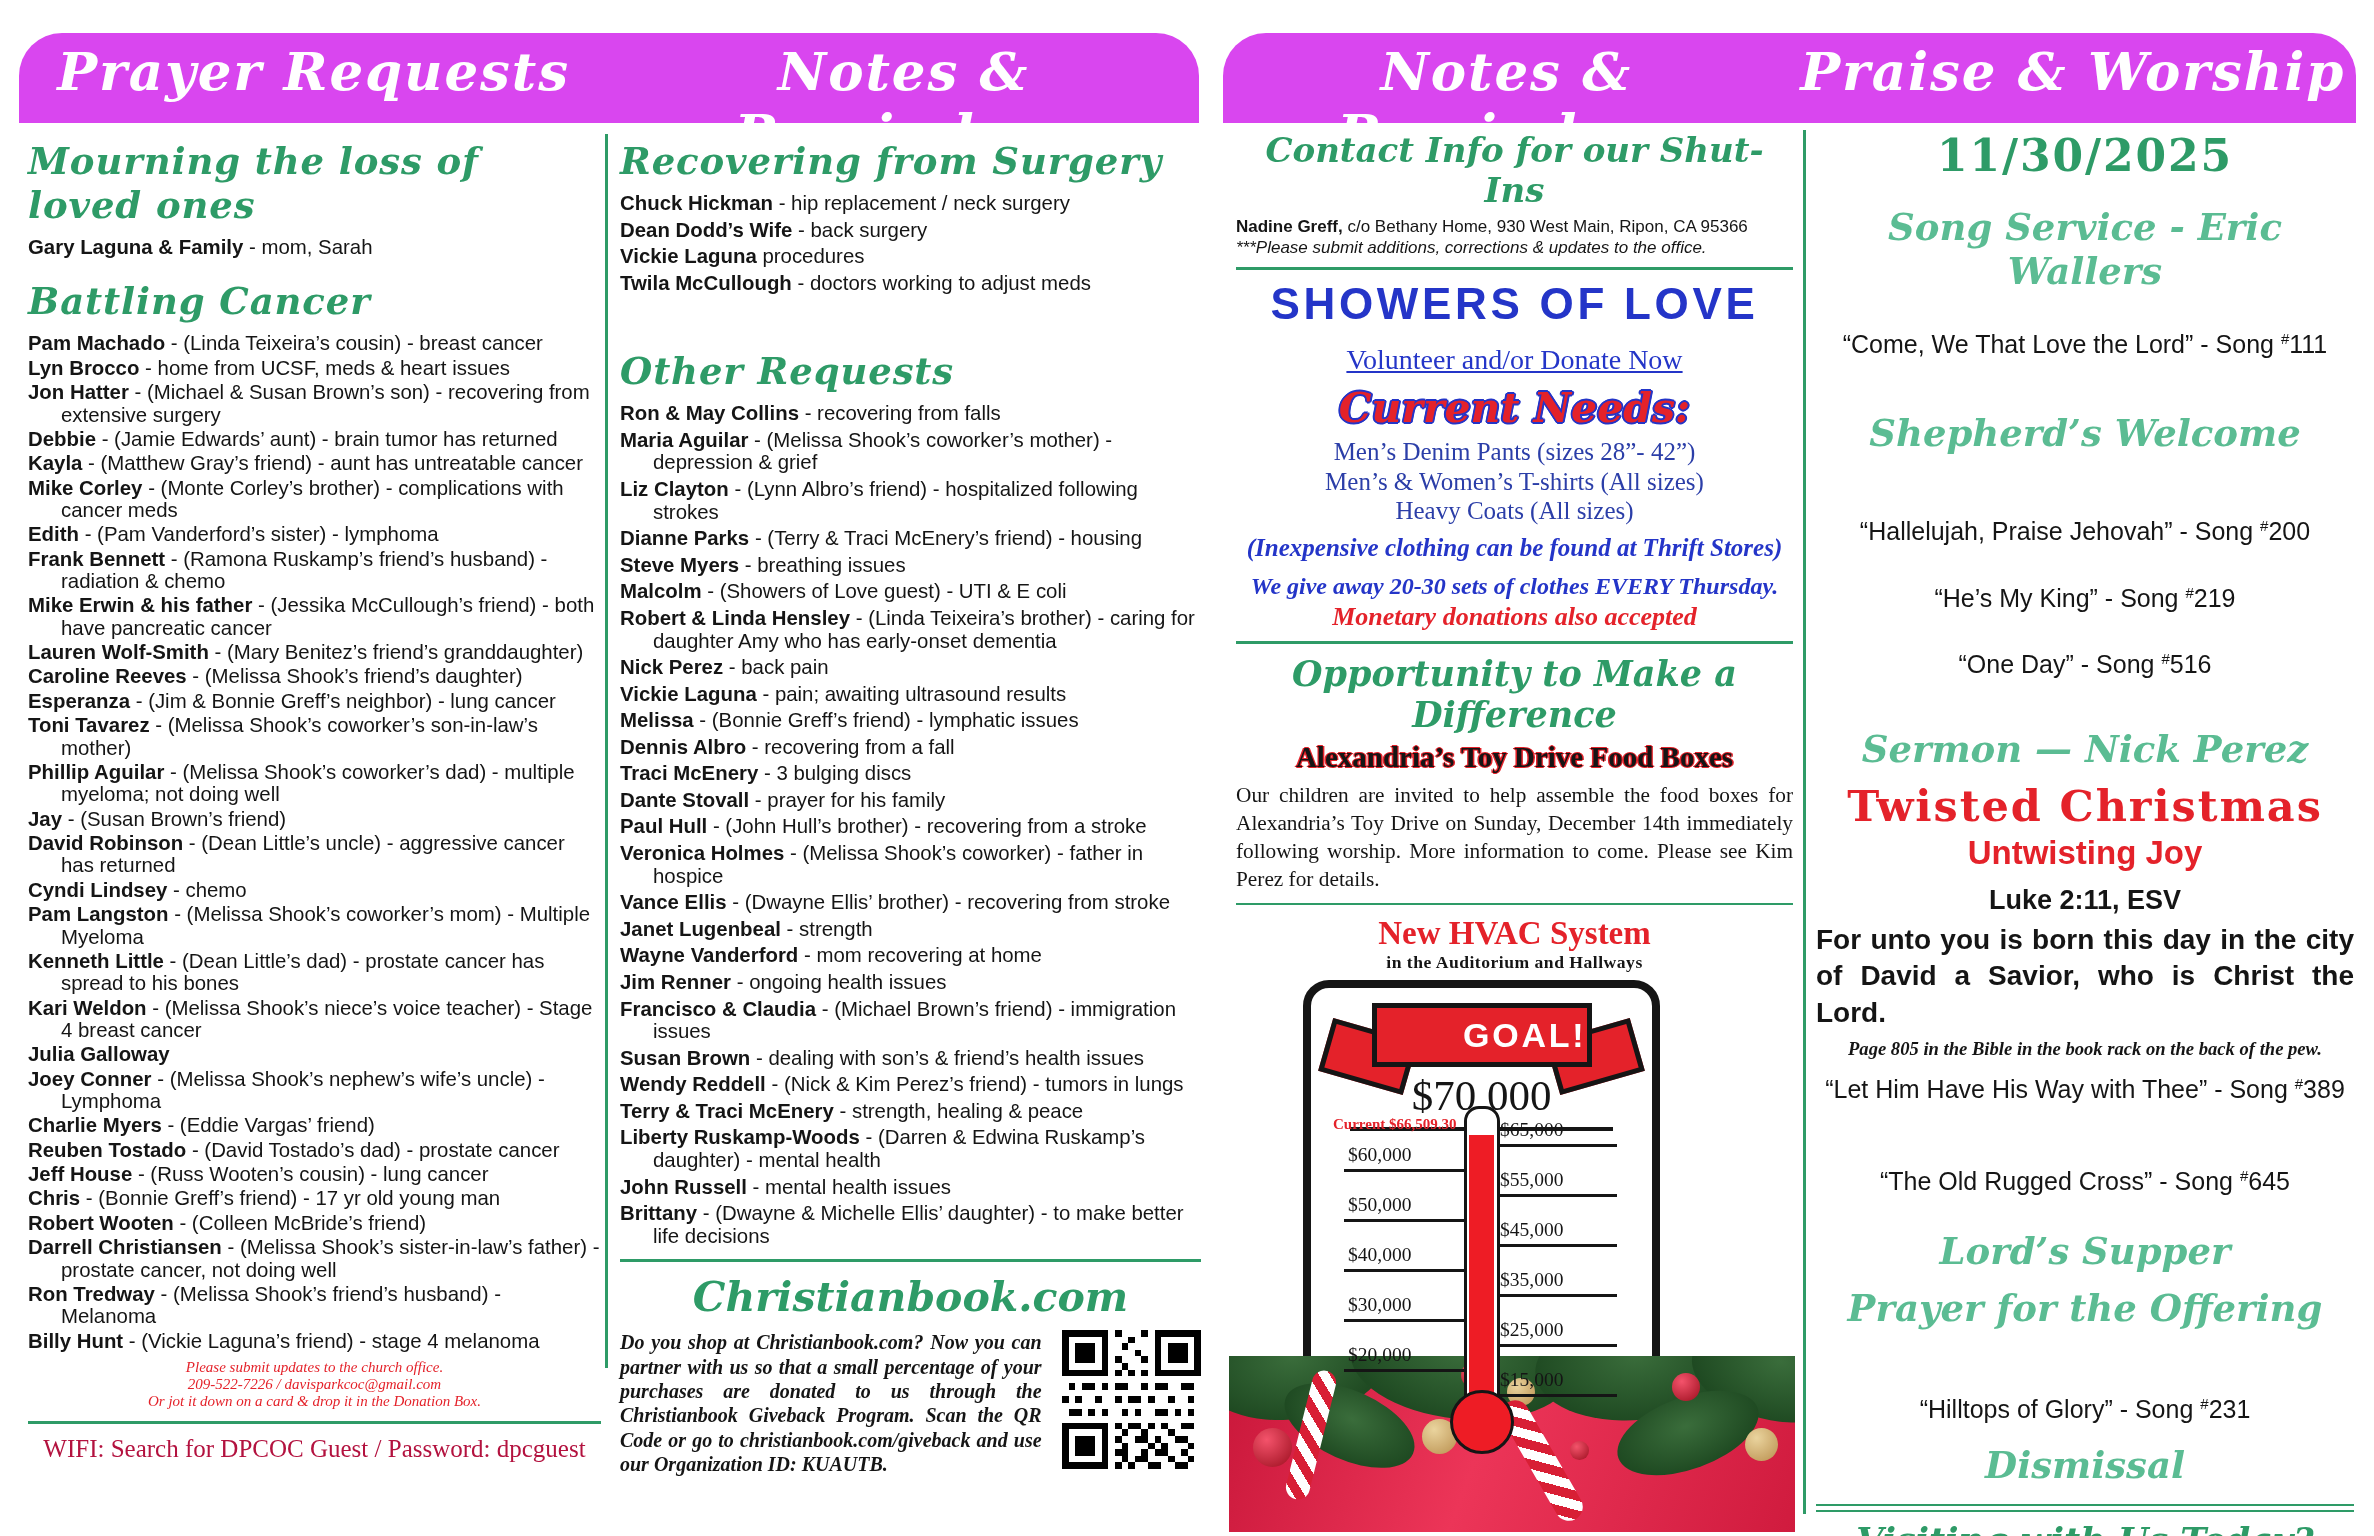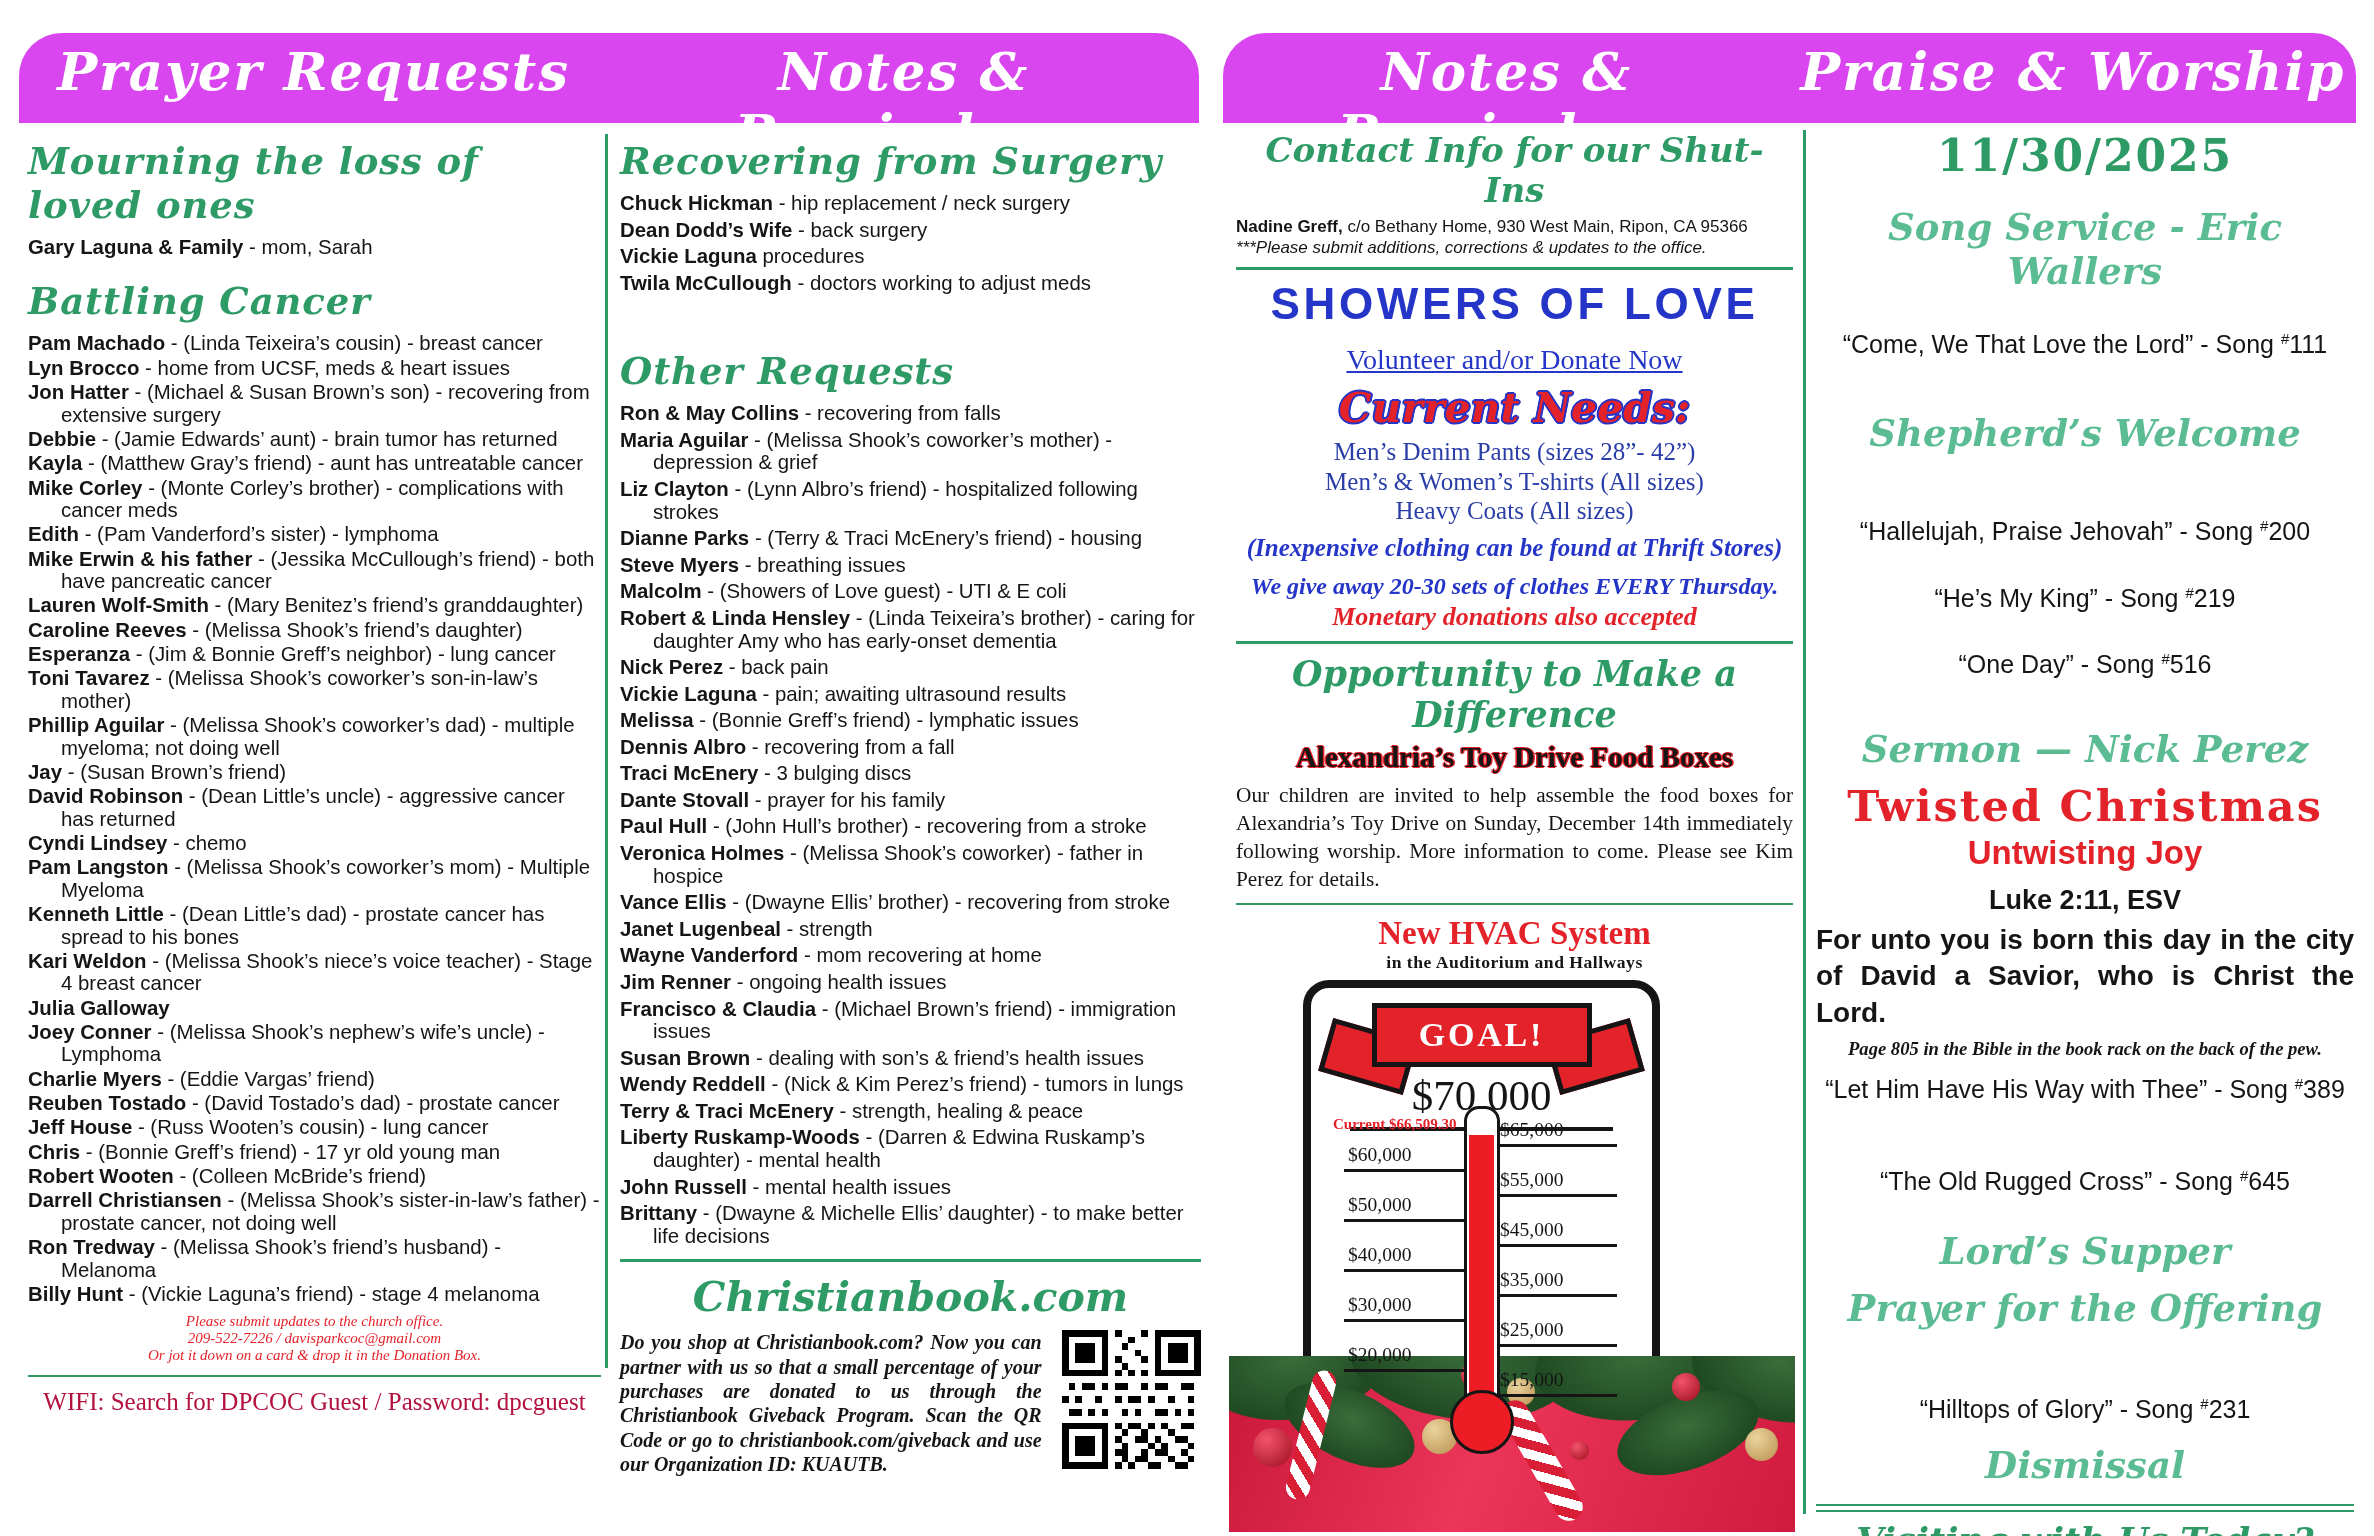--- a/index.html
+++ b/index.html
@@ -61,21 +61,21 @@
   .monetary{color:#E4222A;font-family:"Liberation Serif",serif;font-weight:bold;font-style:italic;font-size:26px;margin-top:1.9px;}
   .opportunity{font-family:"DejaVu Serif",serif;font-style:italic;font-weight:bold;color:#2E9B67;font-size:35px;margin:1.9px 0 5.6px;}
   .toydrive-title{font-family:"Liberation Serif",serif;font-weight:bold;font-size:29px;color:#151515;margin-bottom:7.4px;
     text-shadow:1.4px 0 #E4222A,-1.4px 0 #E4222A,0 1.4px #E4222A,0 -1.4px #E4222A;}
   .toydrive-body{font-family:"Liberation Serif",serif;font-size:21.3px;line-height:1.32;text-align:justify;margin:0;}
   .hvac-title{color:#E4222A;font-family:"Liberation Serif",serif;font-weight:bold;font-size:33px;margin-top:1.9px;}
   .hvac-sub{font-family:"Liberation Serif",serif;font-weight:bold;font-size:17.6px;letter-spacing:0.5px;}
 
   
   .thermo-box{position:relative;margin:7.4px 0 0 67px;width:341px;height:490px;border:8.3px solid #151515;border-radius:26px;background:#fff;text-align:center;}
-  .ribbon-panel{position:absolute;top:15px;left:50%;transform:translateX(-50%);width:210px;height:54px;background:#E4222A;border:5.6px solid #151515;z-index:2;display:flex;align-items:center;justify-content:center;font-family:Liberation Serif, serif;}
+  .ribbon-panel{position:absolute;top:15px;left:50%;transform:translateX(-50%);width:210px;height:54px;background:#E4222A;border:5.6px solid #151515;z-index:2;display:flex;align-items:center;justify-content:flex-end;}
   .ribbon-panel span{color:#fff;font-weight:bold;font-size:34px;letter-spacing:2.8px;}
   .ribbon-tail{position:absolute;top:41px;width:78px;height:45px;background:#E4222A;border:5.6px solid #151515;z-index:1;}
   .ribbon-tail.l{left:13px;transform:rotate(16deg);}
   .ribbon-tail.r{right:13px;transform:rotate(-16deg);}
   .goal-amt{position:absolute;top:83px;width:100%;font-family:"Liberation Serif",serif;font-size:43px;color:#151515;}
   .goal-underline{position:absolute;top:139px;left:39px;right:39px;height:3.7px;background:#151515;}
   .thermo-current{position:absolute;left:22px;top:128px;color:#E4222A;font-family:"Liberation Serif",serif;font-weight:bold;font-size:15px;}
   .scale{position:absolute;top:135px;left:0;right:0;height:297px;text-align:left;}
   .tick{position:absolute;width:100%;height:24px;font-family:"Liberation Serif",serif;font-size:19.5px;z-index:1;}
   .tick .tlabel{position:absolute;top:-3.7px;}
@@ -140,20 +140,21 @@
     </div>
   <div class="sec mt">Battling Cancer</div>
   <div>
       <div class="entry"><b>Pam Machado</b><span> - (Linda Teixeira’s cousin) - breast cancer</span></div>
       <div class="entry"><b>Lyn Brocco</b><span> - home from UCSF, meds &amp; heart issues</span></div>
       <div class="entry"><b>Jon Hatter</b><span> - (Michael &amp; Susan Brown’s son) - recovering from extensive surgery</span></div>
       <div class="entry"><b>Debbie</b><span> - (Jamie Edwards’ aunt) - brain tumor has returned</span></div>
       <div class="entry"><b>Kayla</b><span> - (Matthew Gray’s friend) - aunt has untreatable cancer</span></div>
       <div class="entry"><b>Mike Corley</b><span> - (Monte Corley’s brother) - complications with cancer meds</span></div>
       <div class="entry"><b>Edith</b><span> - (Pam Vanderford’s sister) - lymphoma</span></div>
+      <div class="entry"><b>Frank Bennett</b><span> - (Ramona Ruskamp’s friend’s husband) - radiation &amp; chemo</span></div>
       <div class="entry"><b>Mike Erwin &amp; his father</b><span> - (Jessika McCullough’s friend) - both have pancreatic cancer</span></div>
       <div class="entry"><b>Lauren Wolf-Smith</b><span> - (Mary Benitez’s friend’s granddaughter)</span></div>
       <div class="entry"><b>Caroline Reeves</b><span> - (Melissa Shook’s friend’s daughter)</span></div>
       <div class="entry"><b>Esperanza</b><span> - (Jim &amp; Bonnie Greff’s neighbor) - lung cancer</span></div>
       <div class="entry"><b>Toni Tavarez</b><span> - (Melissa Shook’s coworker’s son-in-law’s mother)</span></div>
       <div class="entry"><b>Phillip Aguilar</b><span> - (Melissa Shook’s coworker’s dad) - multiple myeloma; not doing well</span></div>
       <div class="entry"><b>Jay</b><span> - (Susan Brown’s friend)</span></div>
       <div class="entry"><b>David Robinson</b><span> - (Dean Little’s uncle) - aggressive cancer has returned</span></div>
       <div class="entry"><b>Cyndi Lindsey</b><span> - chemo</span></div>
       <div class="entry"><b>Pam Langston</b><span> - (Melissa Shook’s coworker’s mom) - Multiple Myeloma</span></div>

